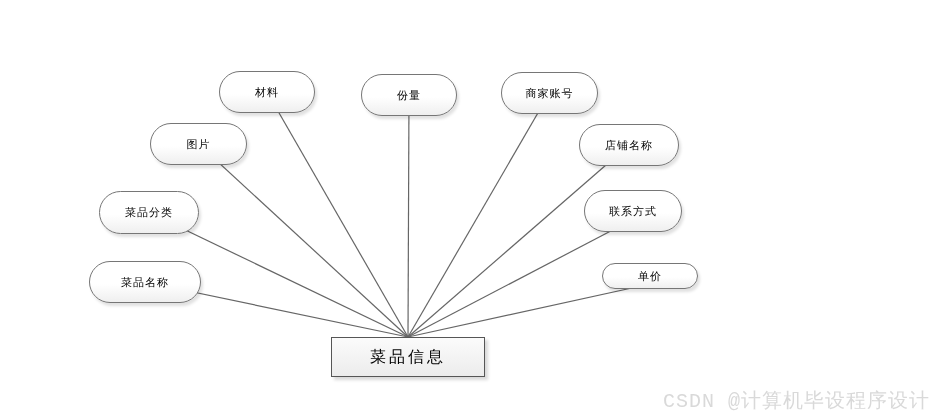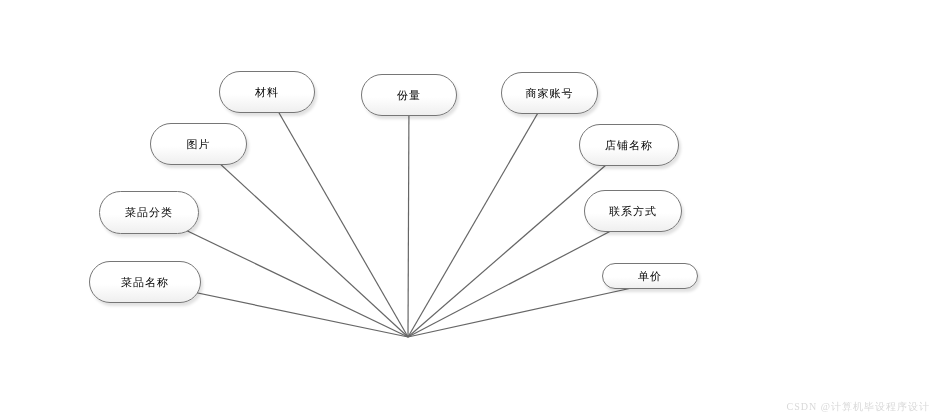--- a/index.html
+++ b/index.html
@@ -42,42 +42,43 @@
     box-shadow: 3px 3px 3px rgba(0,0,0,0.15);
     font-size: 16px;
     letter-spacing: 3px;
     color: #000000;
     white-space: nowrap;
   }
   .watermark {
     position: absolute;
     right: 6px;
     bottom: 6px;
-    font-family: Liberation Serif, serif;
-    font-size: 10px;
+    font-family: Liberation Mono, monospace;
+    font-size: 20px;
     color: #d9d9d9;
     letter-spacing: 1px;
     text-align: center;
   }
 </style>
 </head>
 <body>
 
 <div class="canvas">
   <svg class="lines" xmlns="http://www.w3.org/2000/svg">
       <line x1="267" y1="92" x2="408" y2="337" stroke="#666666" stroke-width="1.2"></line>
       <line x1="409" y1="93" x2="408" y2="337" stroke="#666666" stroke-width="1.2"></line>
       <line x1="549.5" y1="93" x2="408" y2="337" stroke="#666666" stroke-width="1.2"></line>
       <line x1="198.5" y1="144" x2="408" y2="337" stroke="#666666" stroke-width="1.2"></line>
       <line x1="629" y1="145" x2="408" y2="337" stroke="#666666" stroke-width="1.2"></line>
       <line x1="149" y1="212.5" x2="408" y2="337" stroke="#666666" stroke-width="1.2"></line>
       <line x1="649" y1="211" x2="408" y2="337" stroke="#666666" stroke-width="1.2"></line>
       <line x1="145" y1="282" x2="408" y2="337" stroke="#666666" stroke-width="1.2"></line>
       <line x1="650" y1="284" x2="408" y2="337" stroke="#666666" stroke-width="1.2"></line>
     </svg>
+  <div class="entity" id="entity-box" style="left: 331px; top: 337px; width: 154px; height: 40px;">菜品信息</div>
   <div class="watermark" style="color: rgb(217, 217, 217);">CSDN @计算机毕设程序设计</div>
 <div class="node" style="left: 219px; top: 71px; width: 96px; height: 42px;">材料</div>
     <div class="node" style="left: 361px; top: 74px; width: 96px; height: 42px;">份量</div>
     <div class="node" style="left: 501px; top: 72px; width: 97px; height: 42px;">商家账号</div>
     <div class="node" style="left: 579px; top: 124px; width: 100px; height: 42px;">店铺名称</div>
     <div class="node" style="left: 150px; top: 123px; width: 97px; height: 42px;">图片</div>
     <div class="node" style="left: 99px; top: 191px; width: 100px; height: 43px;">菜品分类</div>
     <div class="node" style="left: 584px; top: 190px; width: 98px; height: 42px;">联系方式</div>
     <div class="node" style="left: 89px; top: 261px; width: 112px; height: 42px;">菜品名称</div>
     <div class="node" style="left: 602px; top: 263px; width: 96px; height: 26px;">单价</div>

